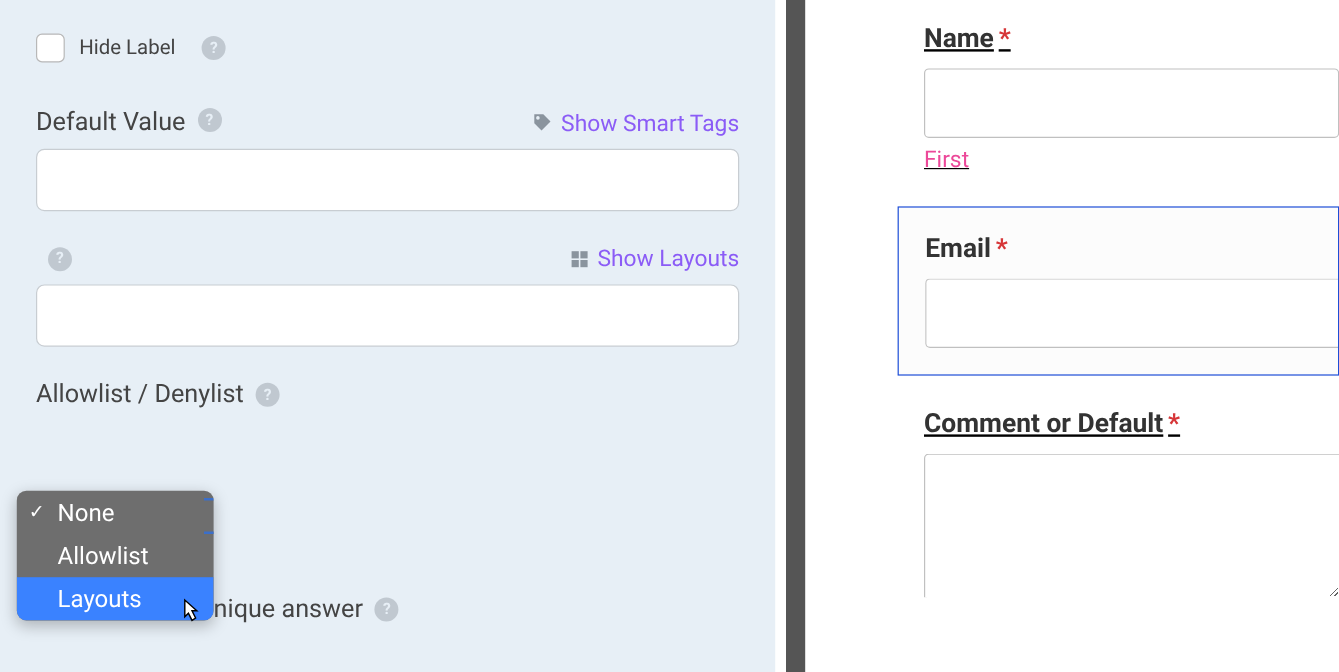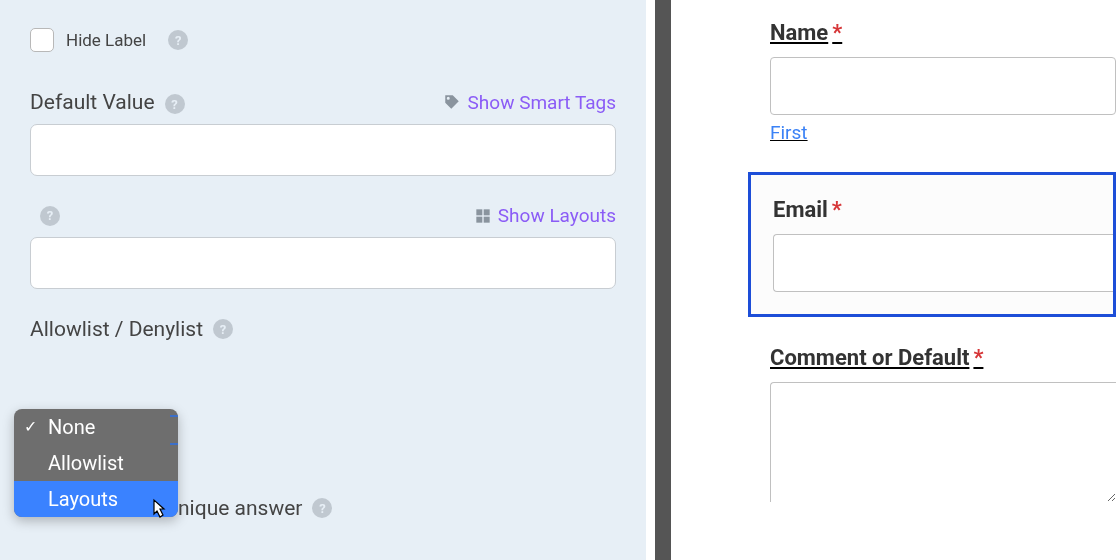--- a/index.html
+++ b/index.html
@@ -79,21 +79,21 @@
     .field-label-row {
       display: flex;
       align-items: center;
       justify-content: space-between;
       margin-bottom: 10px;
     }
     .field-label {
       font-size: 21px;
       color: #444;
       display: flex;
-      align-items: flex-end;
+      align-items: flex-start;
     }
     .field-link {
       font-size: 19px;
       color: #8b5cf6;
       display: flex;
       align-items: center;
       gap: 7px;
       cursor: pointer;
     }
     .tag-icon, .grid-icon {
@@ -190,25 +190,25 @@
     }
     .form-input {
       width: 346px;
       height: 58px;
       border: 1px solid #c0c0c0;
       border-radius: 4px;
       background: #fff;
     }
     .sublabel {
       font-size: 19px;
-      color: #3b82f6;
+      color: #ec4899;
       margin-top: 6px;
     }
     .email-block {
-      border: 3px solid #1d4ed8;
+      border: 1px solid #1d4ed8;
       padding: 22px 0 22px 22px;
       margin-left: -22px;
       margin-bottom: 28px;
       background:#fcfcfc;
     }
     .email-block .form-input {
       width: 100%;
       border-right: none;
       border-radius: 4px 0 0 4px;
     }

